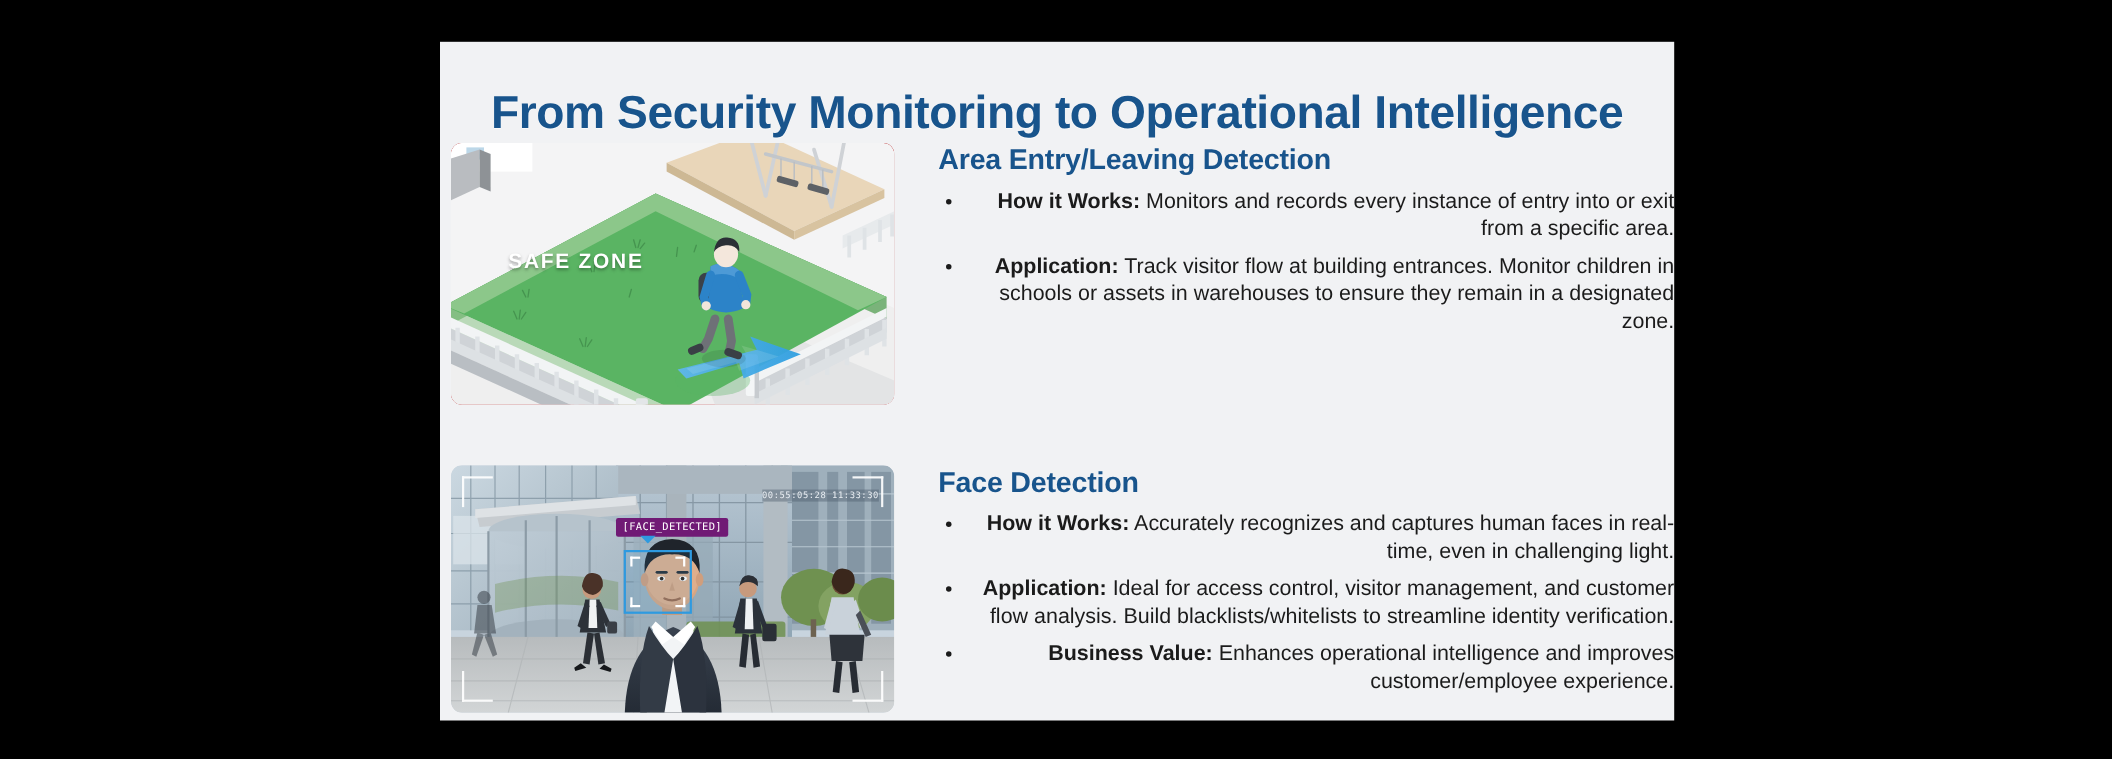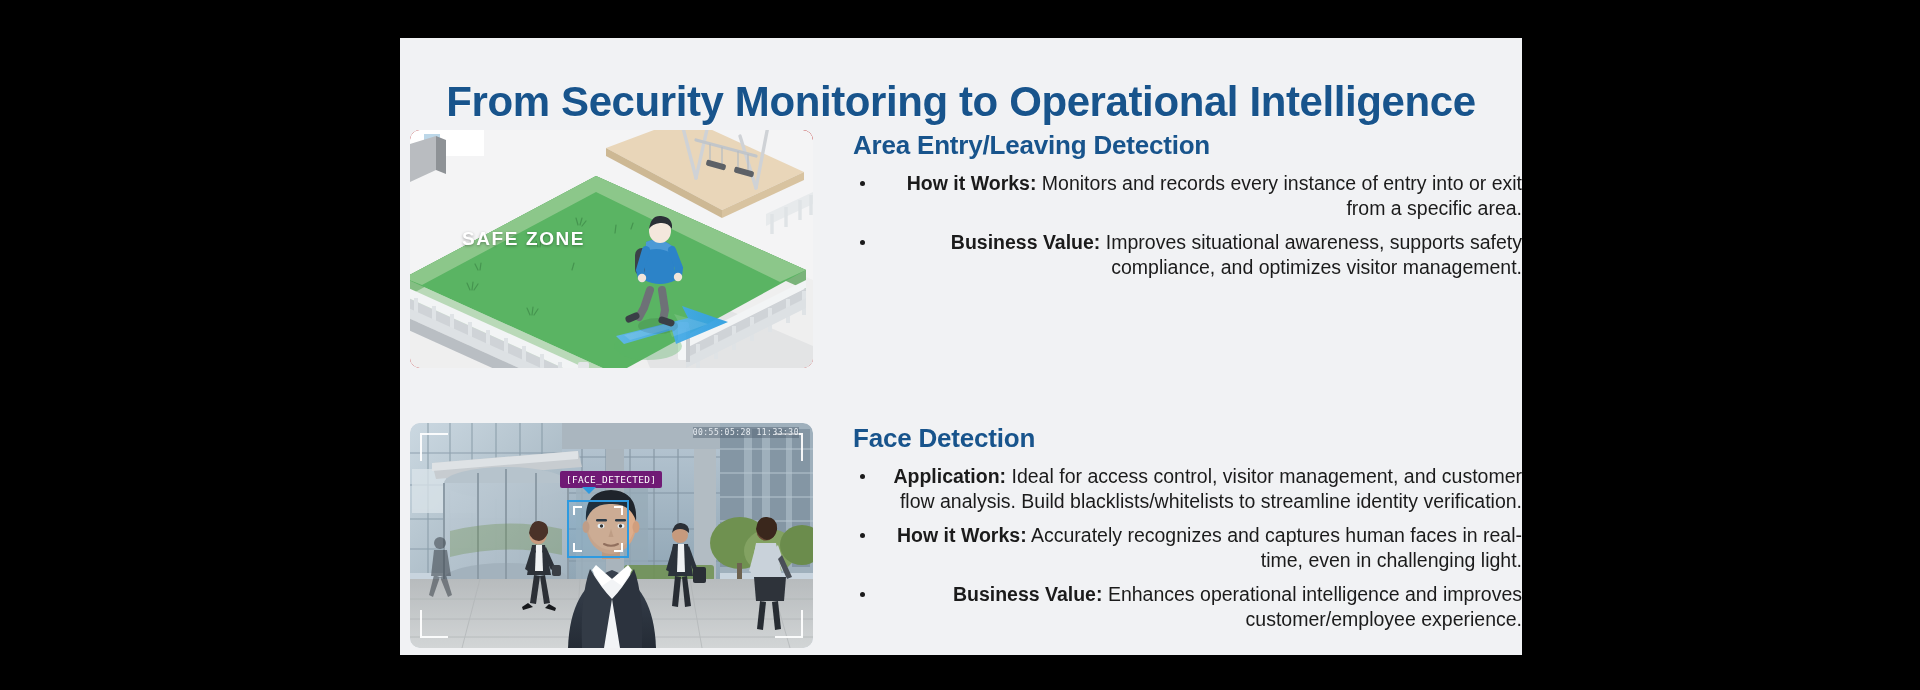--- a/index.html
+++ b/index.html
@@ -130,21 +130,21 @@
   .fd-c4 { right: 4px; bottom: 4px; border-right: 2px solid #fff; border-bottom: 2px solid #fff; }
 
   .hud-corner { position: absolute; width: 28px; height: 28px; z-index: 12; opacity: .92; }
   .hud-tl { left: 10px; top: 10px; border-left: 2px solid #fff; border-top: 2px solid #fff; }
   .hud-tr { right: 10px; top: 10px; border-right: 2px solid #fff; border-top: 2px solid #fff; }
   .hud-bl { left: 10px; bottom: 10px; border-left: 2px solid #fff; border-bottom: 2px solid #fff; }
   .hud-br { right: 10px; bottom: 10px; border-right: 2px solid #fff; border-bottom: 2px solid #fff; }
 
   .timestamp {
     position: absolute;
-    right: 14px; top: 4px;
+    right: 14px; top: 22px;
     z-index: 12;
     font-family: "DejaVu Sans Mono", monospace;
     font-size: 8px;
     color: #e8edf2;
     background: rgba(80,95,110,.45);
     padding: 1px 0;
     letter-spacing: .5px;
     filter: blur(.4px);
     white-space: nowrap;
   }
@@ -311,21 +311,21 @@
         </div>
       </div>
 
       <div class="body">
         <div class="sec-head">Area Entry/Leaving Detection</div>
         <ul class="bullets">
           <li>
             <b>How it Works:</b><span> Monitors and records every instance of entry into or exit from a specific area.</span>
           </li>
           <li>
-            <b>Business Value:</b><span> Improves situational awareness, supports safety compliance, and optimizes visitor management.</span>
+            <b>Application:</b><span> Track visitor flow at building entrances. Monitor children in schools or assets in warehouses to ensure they remain in a designated zone.</span>
           </li>
         </ul>
       </div>
     </div>
 
     <div class="section section-2">
 
       <div class="media">
         <div class="photo">
           <svg width="403" height="225" viewBox="0 0 403 225">
@@ -541,24 +541,24 @@
           <span class="hud-corner hud-br"></span>
 
           <div class="timestamp">00:55:05:28 11:33:30</div>
         </div>
       </div>
 
       <div class="body">
         <div class="sec-head">Face Detection</div>
         <ul class="bullets">
           <li>
-            <b>Application:</b><span> Ideal for access control, visitor management, and customer flow analysis. Build blacklists/whitelists to streamline identity verification.</span>
+            <b>How it Works:</b><span> Accurately recognizes and captures human faces in real-time, even in challenging light.</span>
           </li>
           <li>
-            <b>How it Works:</b><span> Accurately recognizes and captures human faces in real-time, even in challenging light.</span>
+            <b>Application:</b><span> Ideal for access control, visitor management, and customer flow analysis. Build blacklists/whitelists to streamline identity verification.</span>
           </li>
           <li>
             <b>Business Value:</b><span> Enhances operational intelligence and improves customer/employee experience.</span>
           </li>
         </ul>
       </div>
     </div>
 
   </div>
 </div>

